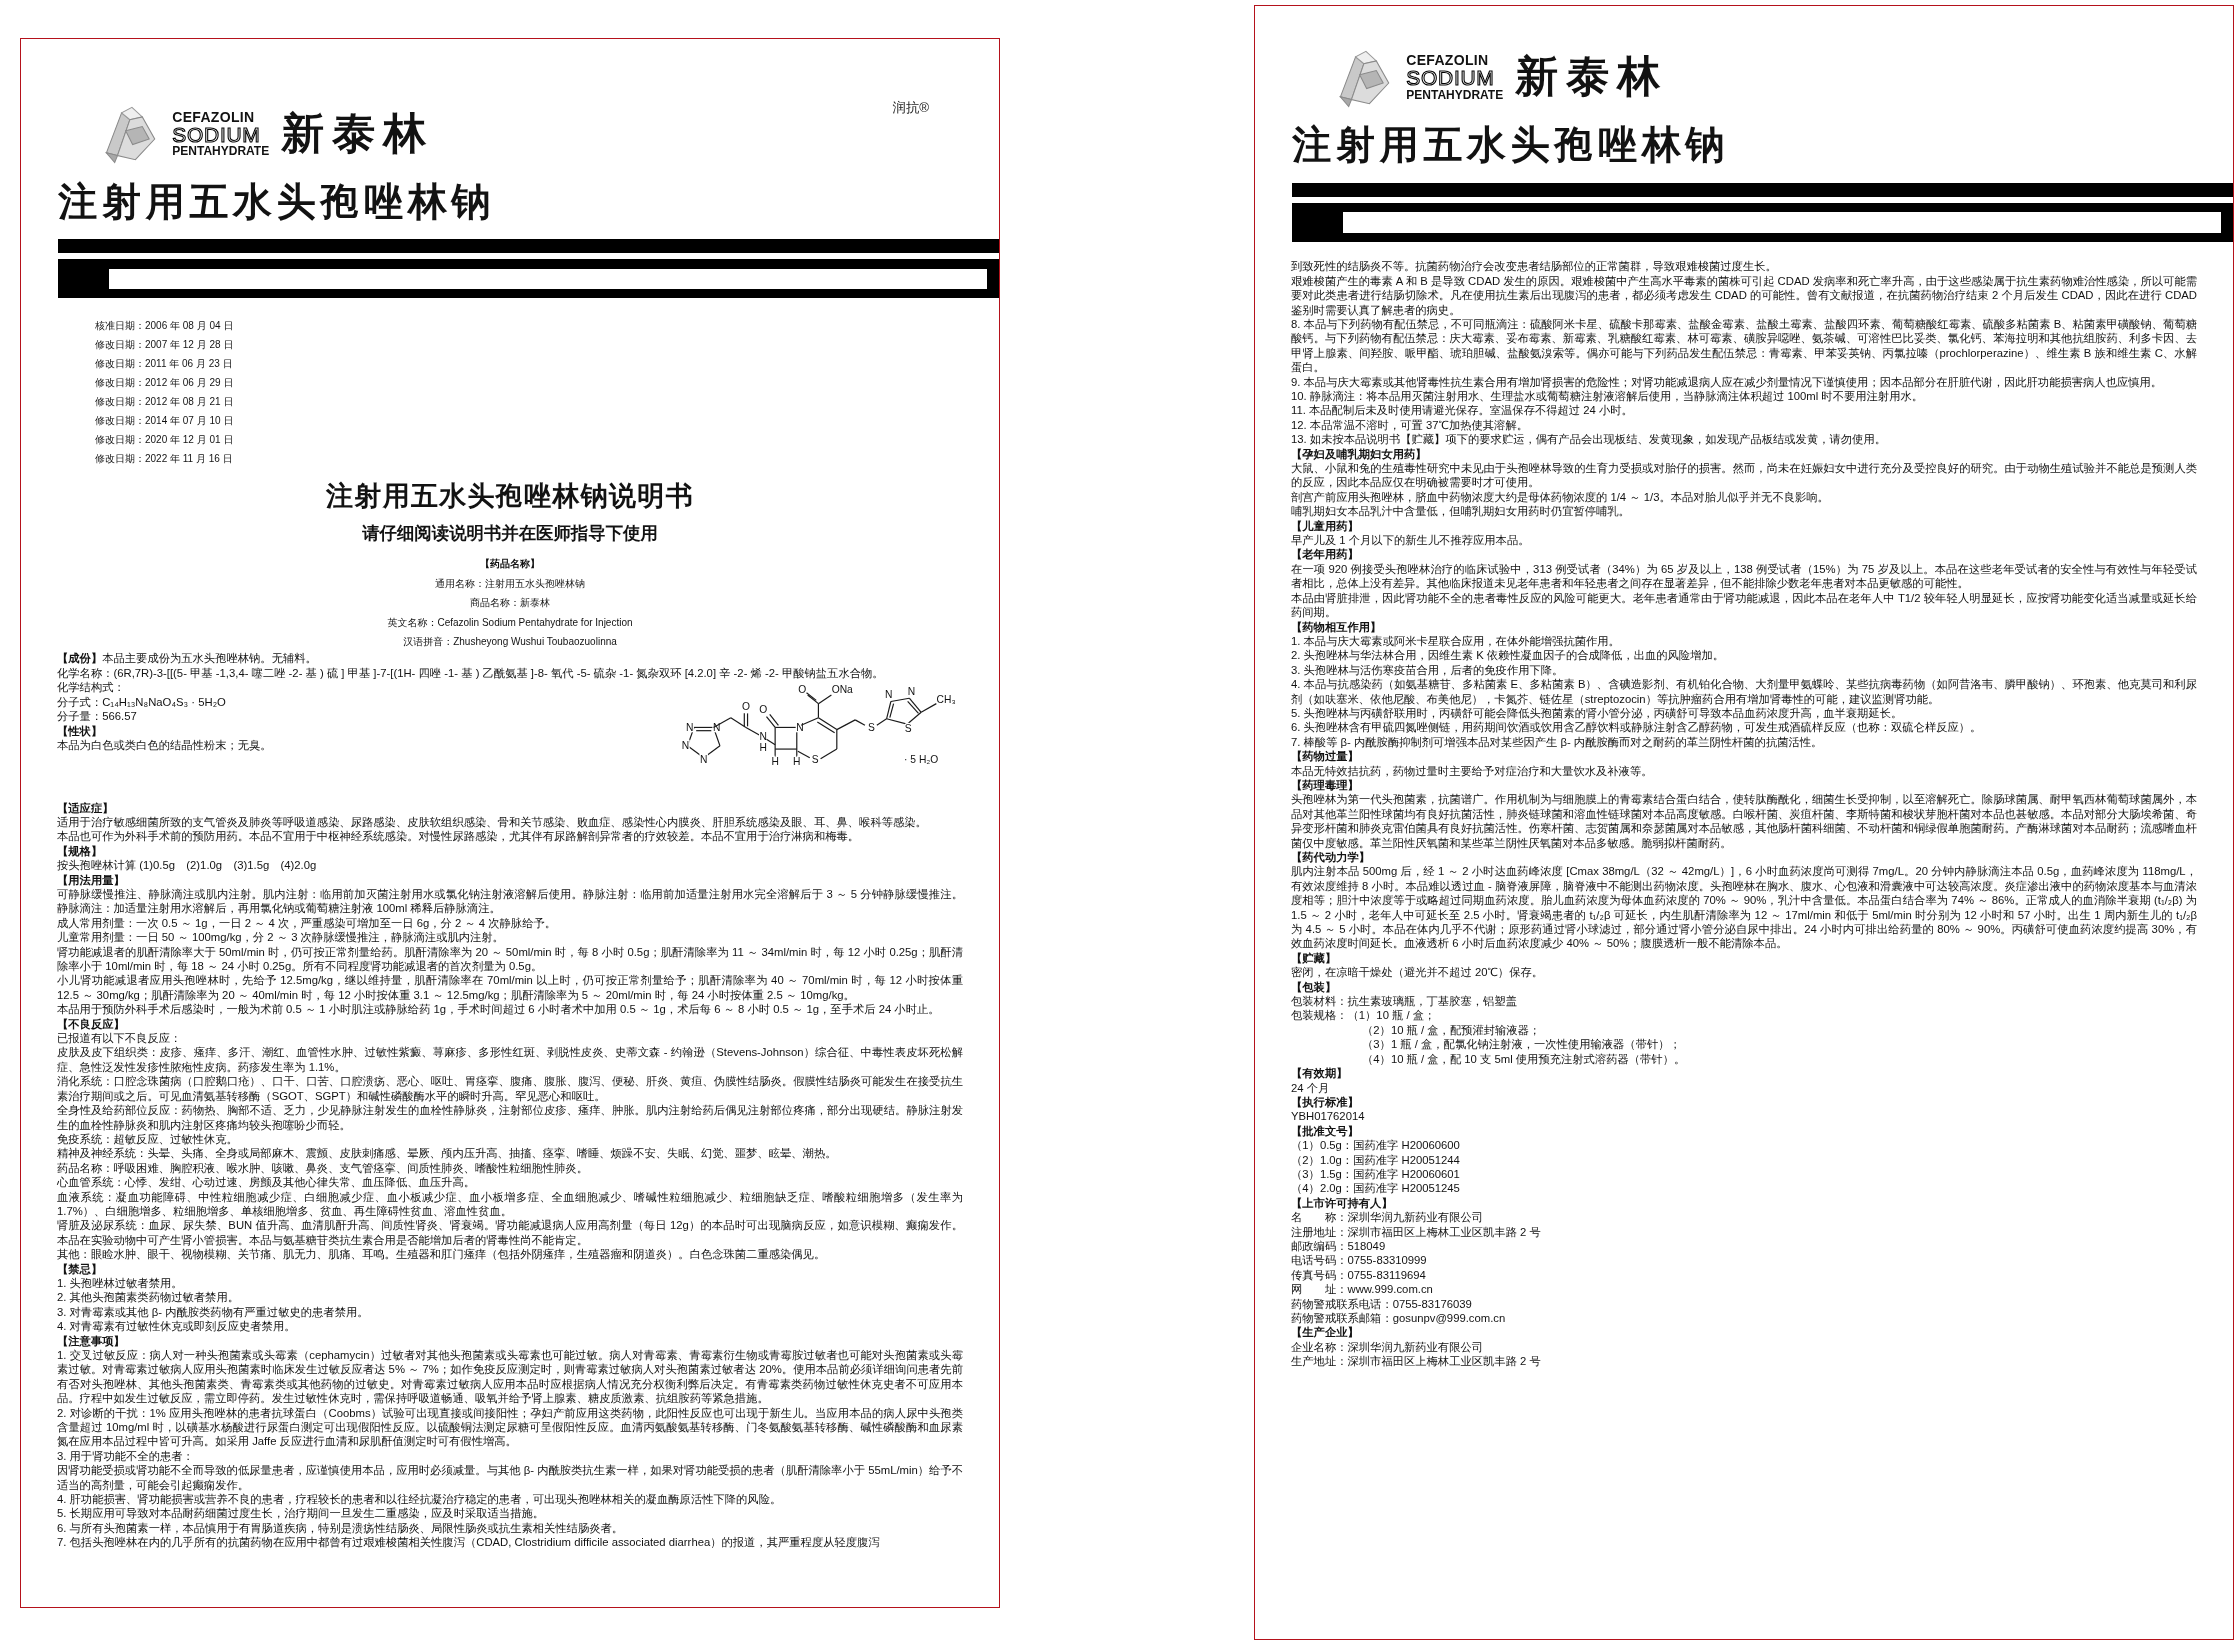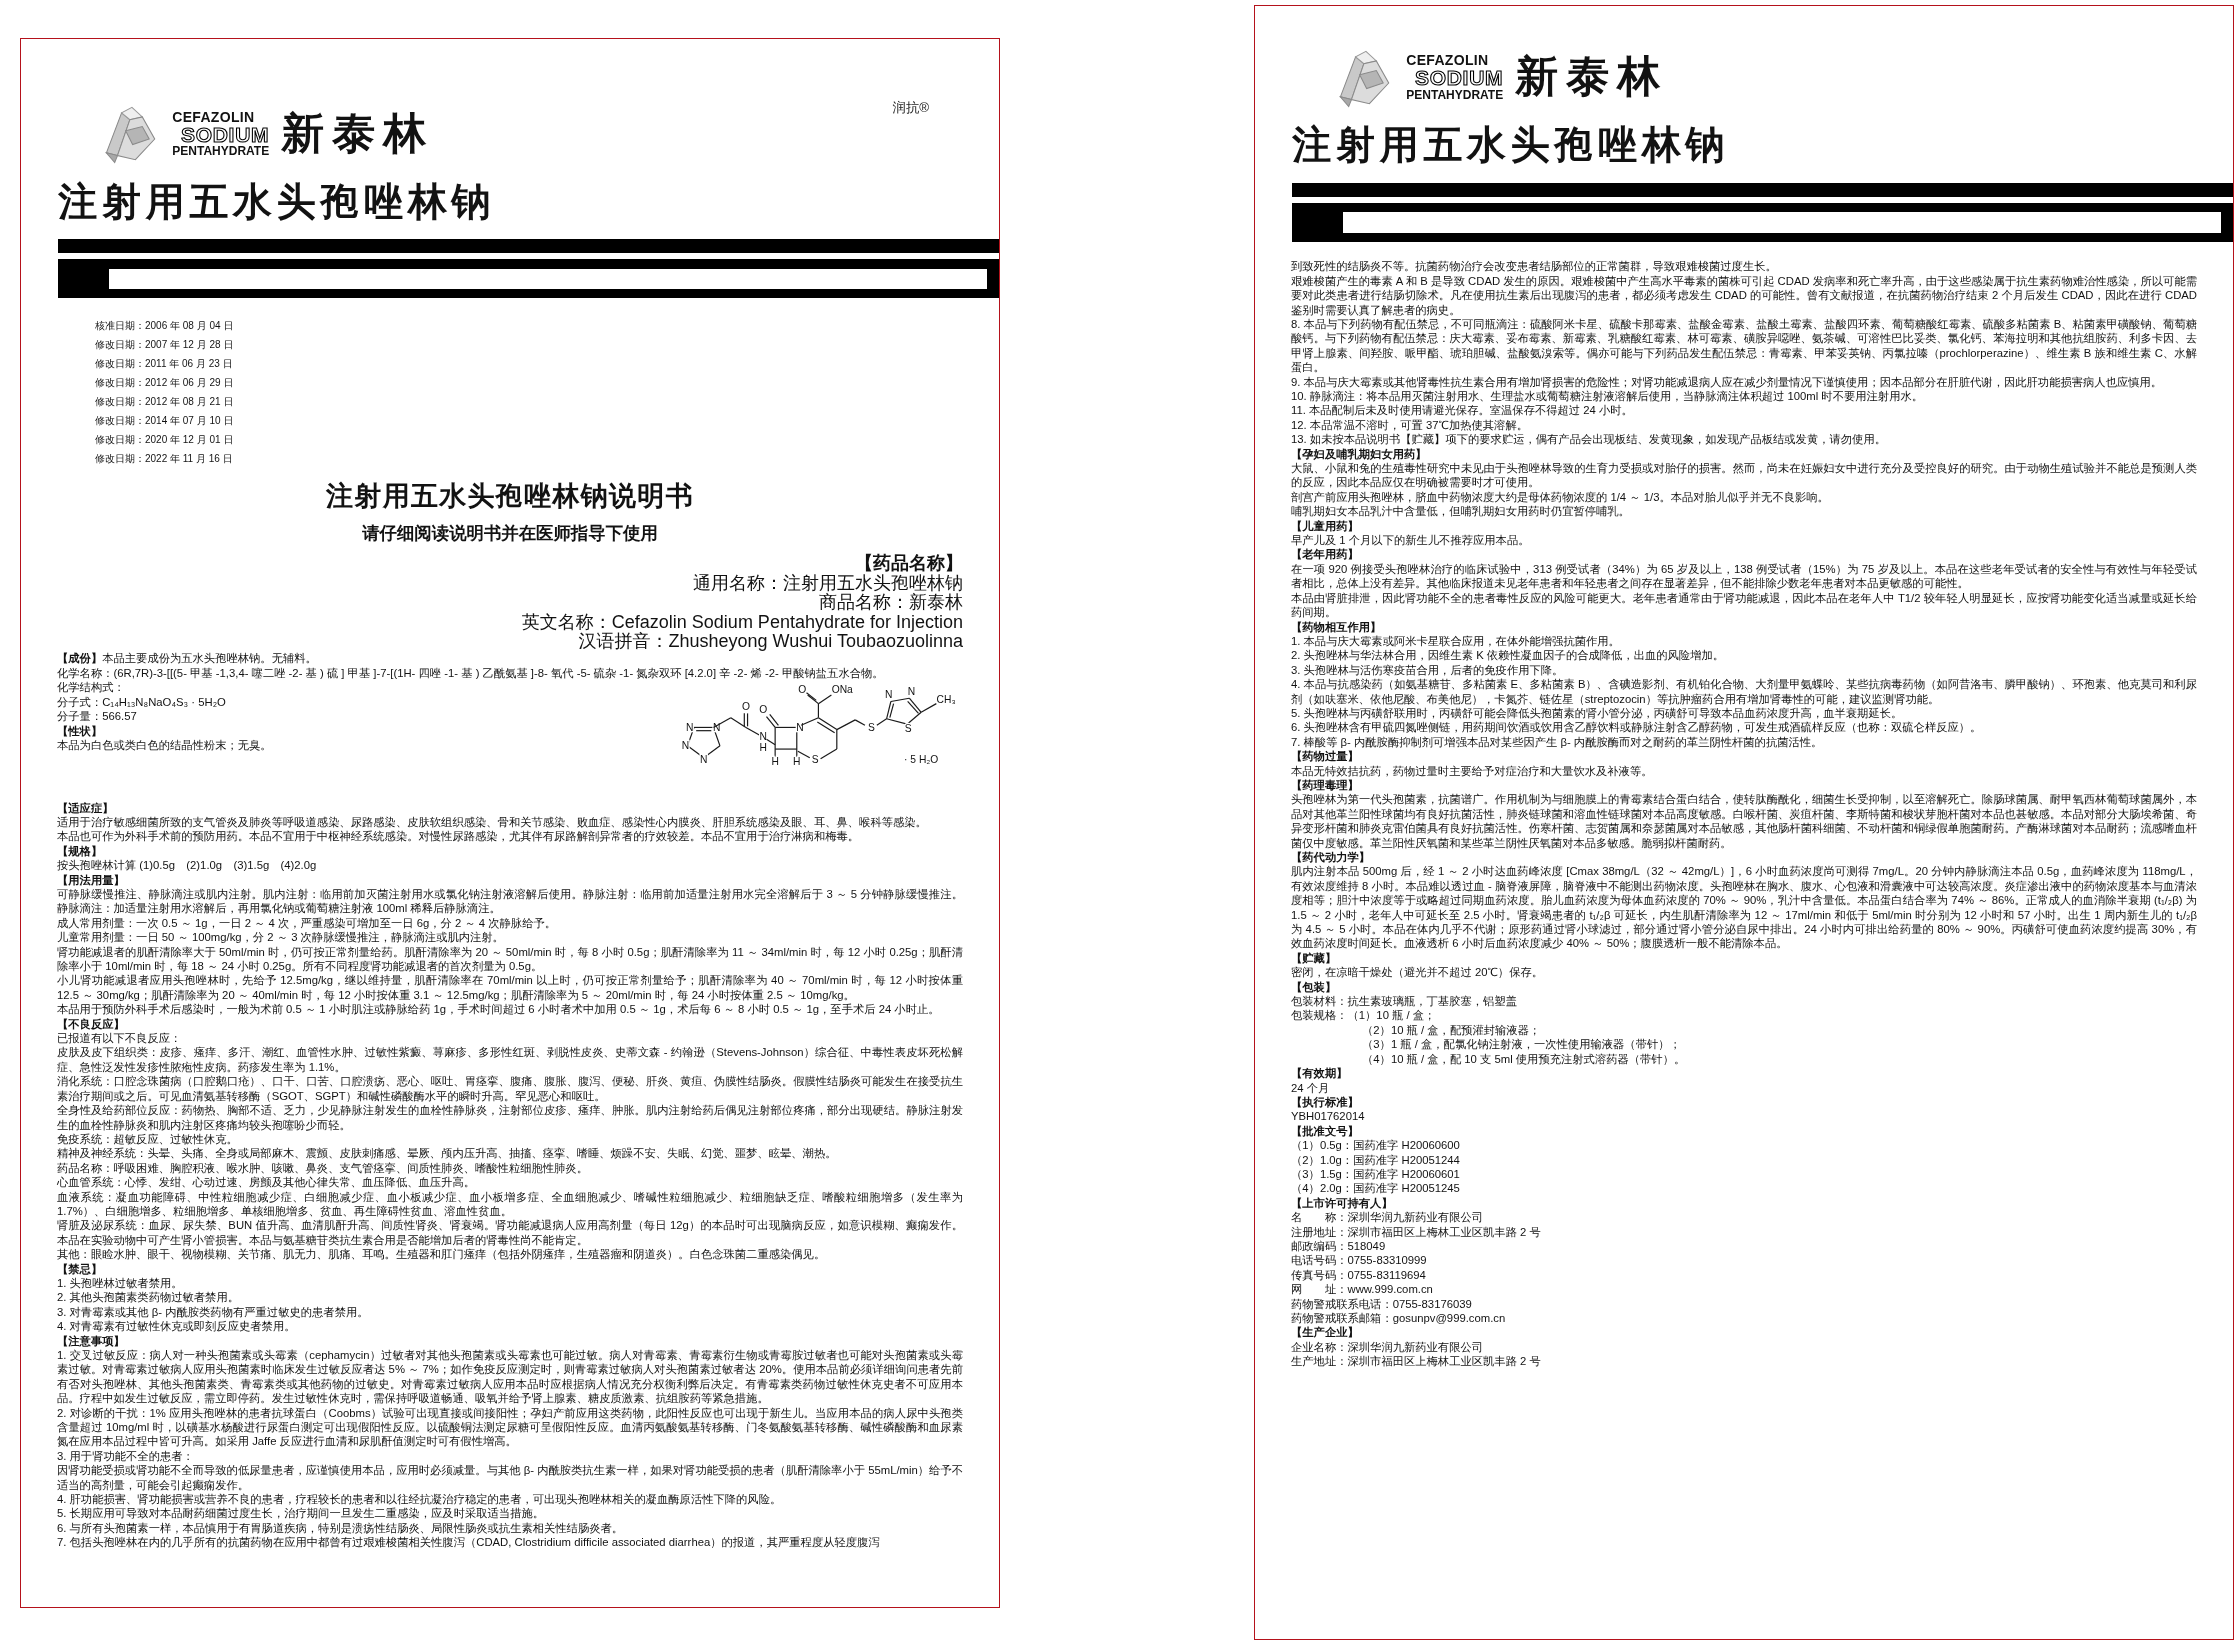--- a/index.html
+++ b/index.html
@@ -15,38 +15,38 @@
   #pageR{left:1254px;top:5.3px;width:980px;height:1635px;}
 
   .trademark{position:absolute;top:60px;right:70px;font-size:13.3px;color:#222;}
 
   .hdr{margin-top:33px;}
   #pageR .hdr{margin-top:9.3px;}
   .logo-row{display:flex;align-items:center;gap:9.3px;margin-left:37px;}
   .crystal{width:69px;height:69px;flex:0 0 auto;}
   .logo-words{line-height:1.02;}
   .lw1{font-size:14px;font-weight:800;letter-spacing:0.3px;}
-  .lw2{font-size:21px;font-weight:700;letter-spacing:0.7px;color:#fff;text-align:right;-webkit-text-stroke:1.1px #000;}
+  .lw2{font-size:21px;font-weight:400;letter-spacing:0.7px;color:#fff;-webkit-text-stroke:1.1px #000;}
   .lw3{font-size:12px;font-weight:800;}
   .brand-cn{font-size:43px;font-weight:900;letter-spacing:8px;margin-left:2.7px;}
   .prod-title{font-size:39px;font-weight:700;letter-spacing:4.7px;margin:6.7px 0 0 1.3px;white-space:nowrap;}
   .hbar{height:14px;background:#000;margin:10.7px -59px 0 1.3px;}
   .hframe{height:39px;background:#000;margin:6px -59px 0 1.3px;position:relative;}
   .hframe-inner{position:absolute;left:51px;top:9.3px;right:35px;bottom:9.3px;background:#fff;}
 
   .dates{margin:17.4px 0 0 38px;font-size:10px;line-height:19px;}
   .insert-title{text-align:center;font-size:27px;font-weight:700;margin-top:10.7px;letter-spacing:1.3px;}
   .insert-subtitle{text-align:center;font-size:17.4px;font-weight:700;margin-top:6.7px;}
 
   .body{font-size:11.3px;line-height:14.4px;text-align:justify;}
   .body-first{margin-top:9.3px;}
   #pageR .body-first{margin-top:17.4px;}
   .bh{font-weight:800;}
   .bh:empty,.bt:empty{display:none;}
-  .blk.big{font-size:18px;line-height:19.4px;text-align:right;}
+  .blk.big{font-size:10px;line-height:19.4px;text-align:center;}
   .blk.indent{padding-left:71px;}
   .struct-row{display:flex;align-items:flex-start;}
   .struct-left{flex:1 1 auto;}
   .molecule{width:287px;height:119px;flex:0 0 auto;margin-top:1.3px;}
   .molecule text{font-size:19px;fill:#111;paint-order:stroke;stroke:#fff;stroke-width:5px;font-family:"Liberation Sans",sans-serif;}
   .molecule line,.molecule polyline{stroke:#1a1a1a;stroke-width:2.2;fill:none;}
 </style>
 </head>
 <body>
 

